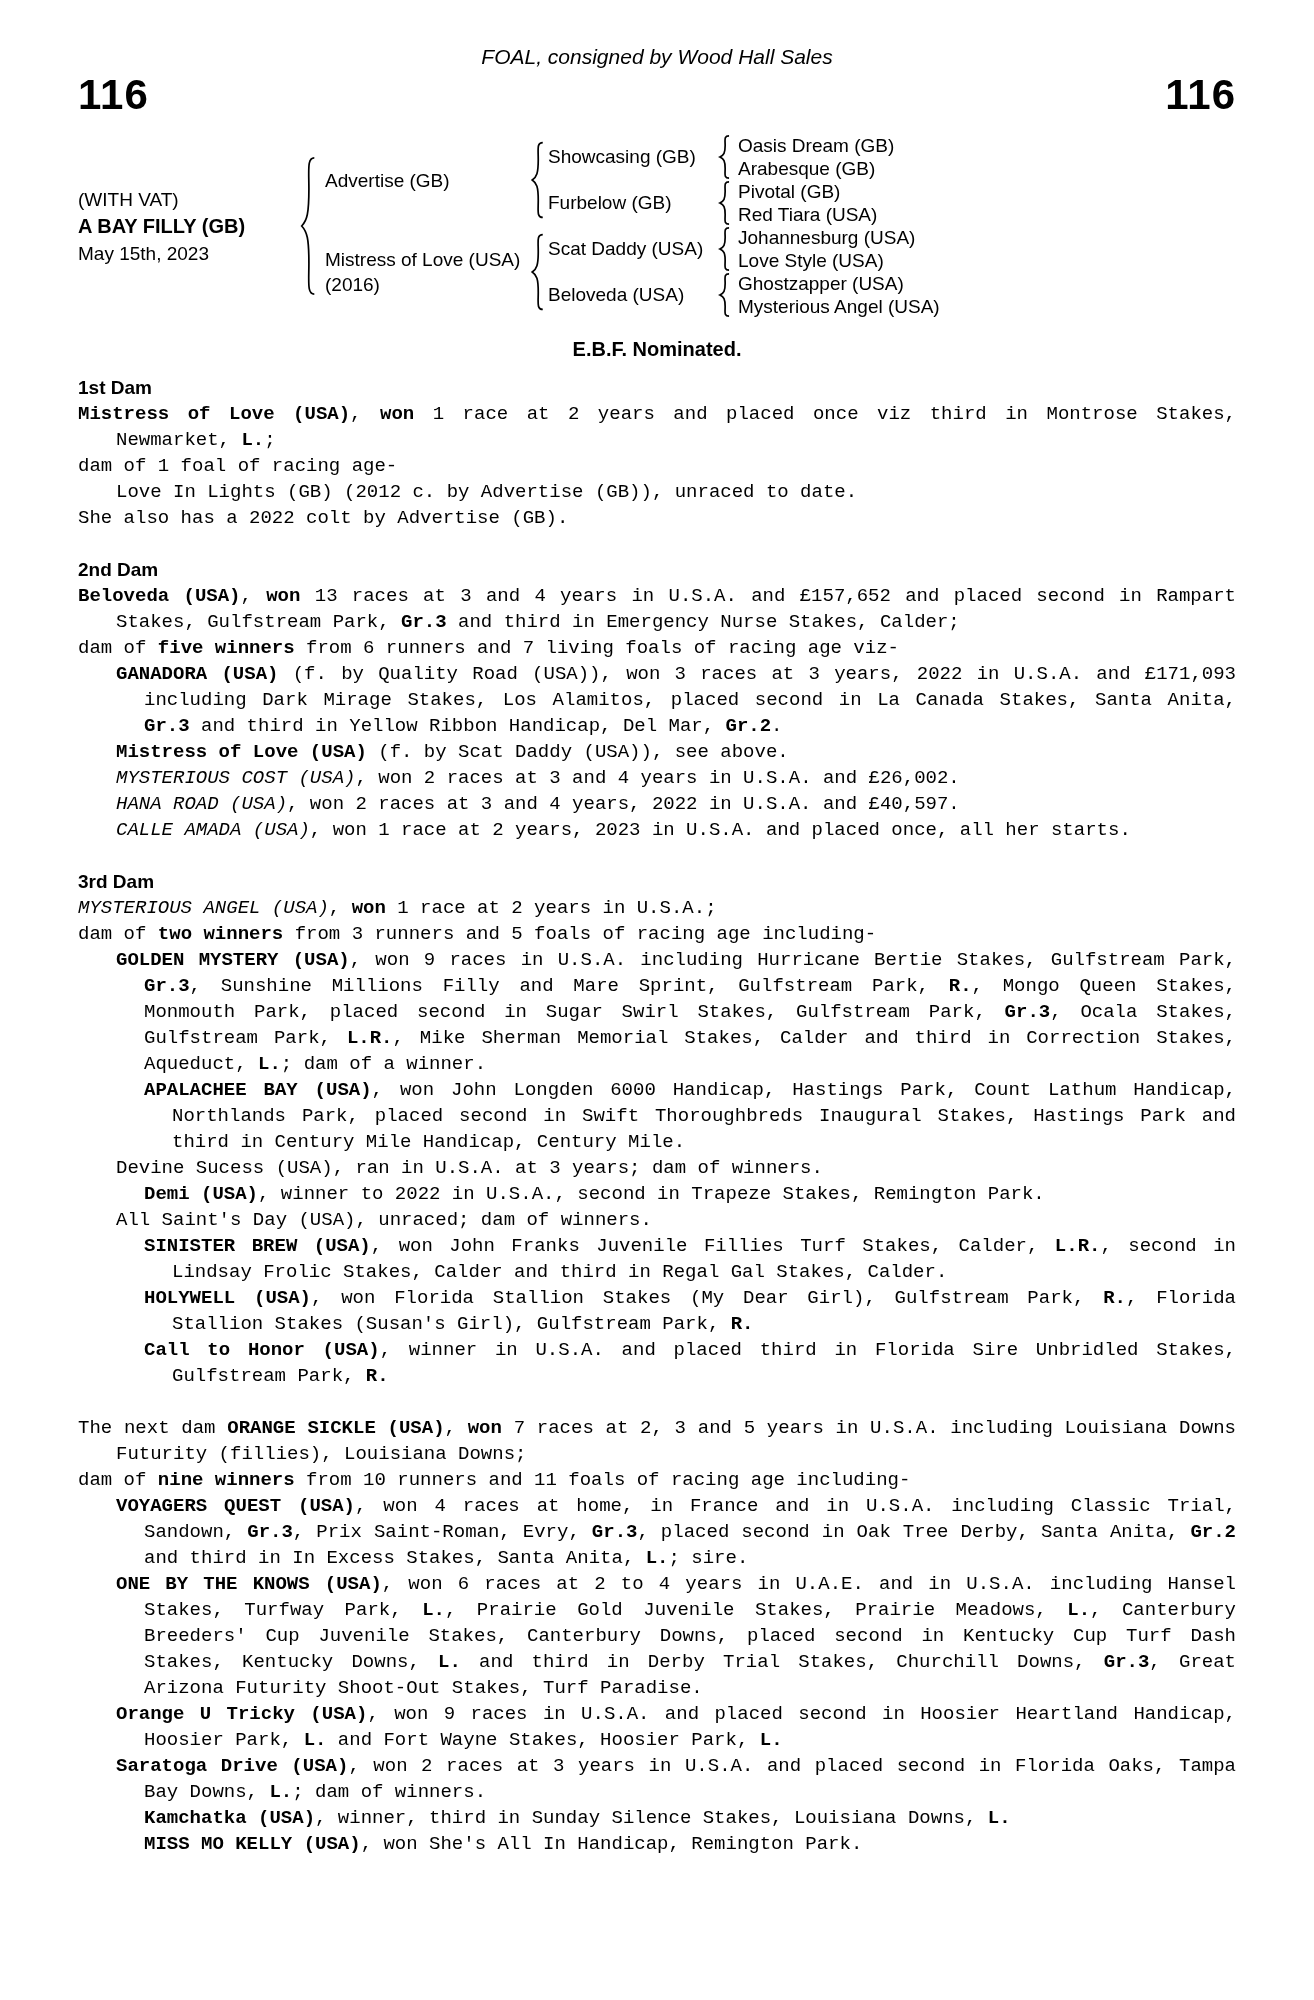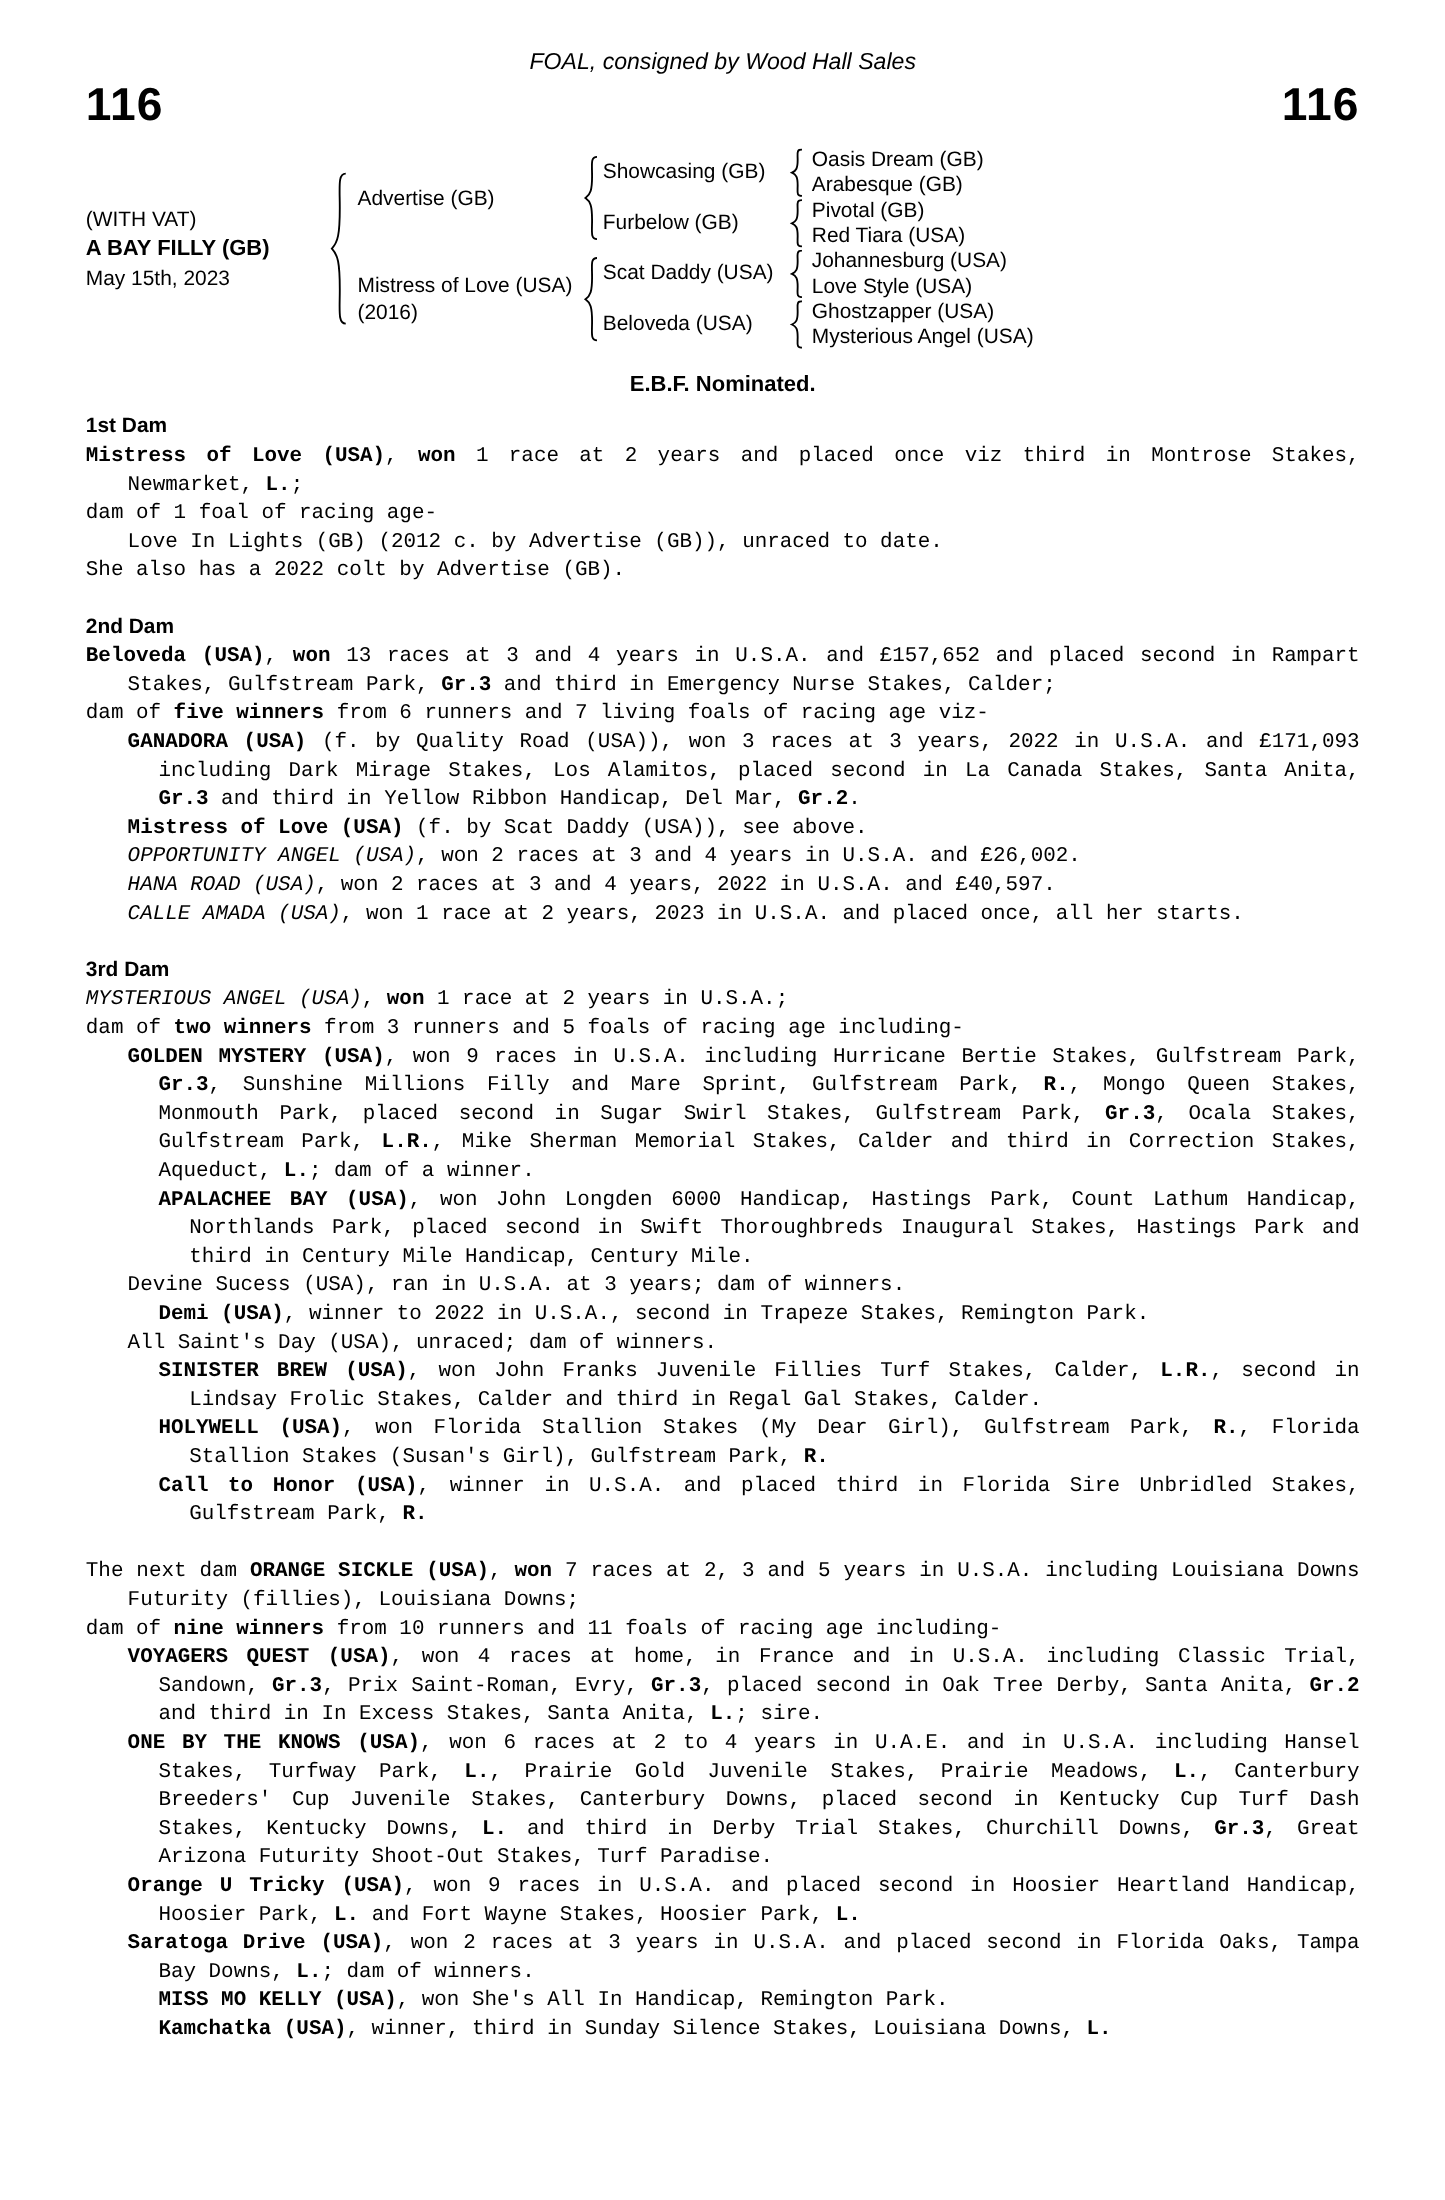--- a/index.html
+++ b/index.html
@@ -173,21 +173,21 @@
         <p class="para lvl-a"><span>dam of 1 foal of racing age-</span></p>
         <p class="para lvl-b"><span>Love In Lights (GB) (2012 c. by Advertise (GB)), unraced to date.</span></p>
         <p class="para lvl-a"><span>She also has a 2022 colt by Advertise (GB).</span></p>
       </div>
       <div class="section">
         <div class="sec-heading">2nd Dam</div>
         <p class="para lvl-a"><span class="bold">Beloveda (USA)</span><span>, </span><span class="bold">won</span><span> 13 races at 3 and 4 years in U.S.A. and £157,652 and placed second in Rampart Stakes, Gulfstream Park, </span><span class="bold">Gr.3</span><span> and third in Emergency Nurse Stakes, Calder;</span></p>
         <p class="para lvl-a"><span>dam of </span><span class="bold">five winners</span><span> from 6 runners and 7 living foals of racing age viz-</span></p>
         <p class="para lvl-b"><span class="bold">GANADORA (USA)</span><span> (f. by Quality Road (USA)), won 3 races at 3 years, 2022 in U.S.A. and £171,093 including Dark Mirage Stakes, Los Alamitos, placed second in La Canada Stakes, Santa Anita, </span><span class="bold">Gr.3</span><span> and third in Yellow Ribbon Handicap, Del Mar, </span><span class="bold">Gr.2</span><span>.</span></p>
         <p class="para lvl-b"><span class="bold">Mistress of Love (USA)</span><span> (f. by Scat Daddy (USA)), see above.</span></p>
-        <p class="para lvl-b"><span class="italic">OPPORTUNITY ANGEL (USA)</span><span>, won 2 races at 3 and 4 years in U.S.A. and £26,002.</span></p>
+        <p class="para lvl-b"><span class="italic">MYSTERIOUS COST (USA)</span><span>, won 2 races at 3 and 4 years in U.S.A. and £26,002.</span></p>
         <p class="para lvl-b"><span class="italic">HANA ROAD (USA)</span><span>, won 2 races at 3 and 4 years, 2022 in U.S.A. and £40,597.</span></p>
         <p class="para lvl-b"><span class="italic">CALLE AMADA (USA)</span><span>, won 1 race at 2 years, 2023 in U.S.A. and placed once, all her starts.</span></p>
       </div>
       <div class="section">
         <div class="sec-heading">3rd Dam</div>
         <p class="para lvl-a"><span class="italic">MYSTERIOUS ANGEL (USA)</span><span>, </span><span class="bold">won</span><span> 1 race at 2 years in U.S.A.;</span></p>
         <p class="para lvl-a"><span>dam of </span><span class="bold">two winners</span><span> from 3 runners and 5 foals of racing age including-</span></p>
         <p class="para lvl-b"><span class="bold">GOLDEN MYSTERY (USA)</span><span>, won 9 races in U.S.A. including Hurricane Bertie Stakes, Gulfstream Park, </span><span class="bold">Gr.3</span><span>, Sunshine Millions Filly and Mare Sprint, Gulfstream Park, </span><span class="bold">R.</span><span>, Mongo Queen Stakes, Monmouth Park, placed second in Sugar Swirl Stakes, Gulfstream Park, </span><span class="bold">Gr.3</span><span>, Ocala Stakes, Gulfstream Park, </span><span class="bold">L.R.</span><span>, Mike Sherman Memorial Stakes, Calder and third in Correction Stakes, Aqueduct, </span><span class="bold">L.</span><span>; dam of a winner.</span></p>
         <p class="para lvl-c"><span class="bold">APALACHEE BAY (USA)</span><span>, won John Longden 6000 Handicap, Hastings Park, Count Lathum Handicap, Northlands Park, placed second in Swift Thoroughbreds Inaugural Stakes, Hastings Park and third in Century Mile Handicap, Century Mile.</span></p>
         <p class="para lvl-b"><span>Devine Sucess (USA), ran in U.S.A. at 3 years; dam of winners.</span></p>
@@ -197,18 +197,18 @@
         <p class="para lvl-c"><span class="bold">HOLYWELL (USA)</span><span>, won Florida Stallion Stakes (My Dear Girl), Gulfstream Park, </span><span class="bold">R.</span><span>, Florida Stallion Stakes (Susan's Girl), Gulfstream Park, </span><span class="bold">R.</span></p>
         <p class="para lvl-c"><span class="bold">Call to Honor (USA)</span><span>, winner in U.S.A. and placed third in Florida Sire Unbridled Stakes, Gulfstream Park, </span><span class="bold">R.</span></p>
       </div>
       <div class="section">
         <p class="para lvl-a"><span>The next dam </span><span class="bold">ORANGE SICKLE (USA)</span><span>, </span><span class="bold">won</span><span> 7 races at 2, 3 and 5 years in U.S.A. including Louisiana Downs Futurity (fillies), Louisiana Downs;</span></p>
         <p class="para lvl-a"><span>dam of </span><span class="bold">nine winners</span><span> from 10 runners and 11 foals of racing age including-</span></p>
         <p class="para lvl-b"><span class="bold">VOYAGERS QUEST (USA)</span><span>, won 4 races at home, in France and in U.S.A. including Classic Trial, Sandown, </span><span class="bold">Gr.3</span><span>, Prix Saint-Roman, Evry, </span><span class="bold">Gr.3</span><span>, placed second in Oak Tree Derby, Santa Anita, </span><span class="bold">Gr.2</span><span> and third in In Excess Stakes, Santa Anita, </span><span class="bold">L.</span><span>; sire.</span></p>
         <p class="para lvl-b"><span class="bold">ONE BY THE KNOWS (USA)</span><span>, won 6 races at 2 to 4 years in U.A.E. and in U.S.A. including Hansel Stakes, Turfway Park, </span><span class="bold">L.</span><span>, Prairie Gold Juvenile Stakes, Prairie Meadows, </span><span class="bold">L.</span><span>, Canterbury Breeders' Cup Juvenile Stakes, Canterbury Downs, placed second in Kentucky Cup Turf Dash Stakes, Kentucky Downs, </span><span class="bold">L.</span><span> and third in Derby Trial Stakes, Churchill Downs, </span><span class="bold">Gr.3</span><span>, Great Arizona Futurity Shoot-Out Stakes, Turf Paradise.</span></p>
         <p class="para lvl-b"><span class="bold">Orange U Tricky (USA)</span><span>, won 9 races in U.S.A. and placed second in Hoosier Heartland Handicap, Hoosier Park, </span><span class="bold">L.</span><span> and Fort Wayne Stakes, Hoosier Park, </span><span class="bold">L.</span></p>
         <p class="para lvl-b"><span class="bold">Saratoga Drive (USA)</span><span>, won 2 races at 3 years in U.S.A. and placed second in Florida Oaks, Tampa Bay Downs, </span><span class="bold">L.</span><span>; dam of winners.</span></p>
+        <p class="para lvl-c"><span class="bold">Kamchatka (USA)</span><span>, winner, third in Sunday Silence Stakes, Louisiana Downs, </span><span class="bold">L.</span></p>
         <p class="para lvl-c"><span class="bold">MISS MO KELLY (USA)</span><span>, won She's All In Handicap, Remington Park.</span></p>
-        <p class="para lvl-c"><span class="bold">Kamchatka (USA)</span><span>, winner, third in Sunday Silence Stakes, Louisiana Downs, </span><span class="bold">L.</span></p>
       </div>
     </div>
 
 </div>
 
 </body></html>

